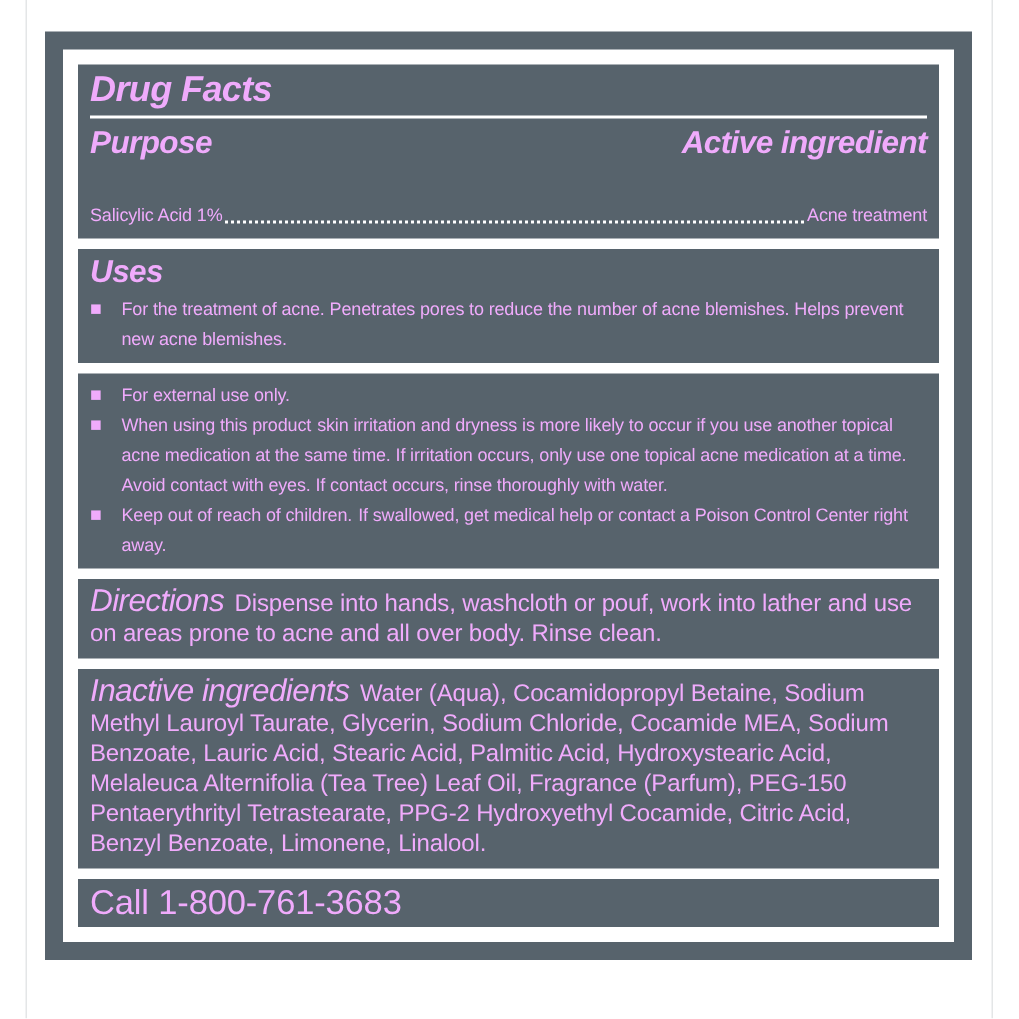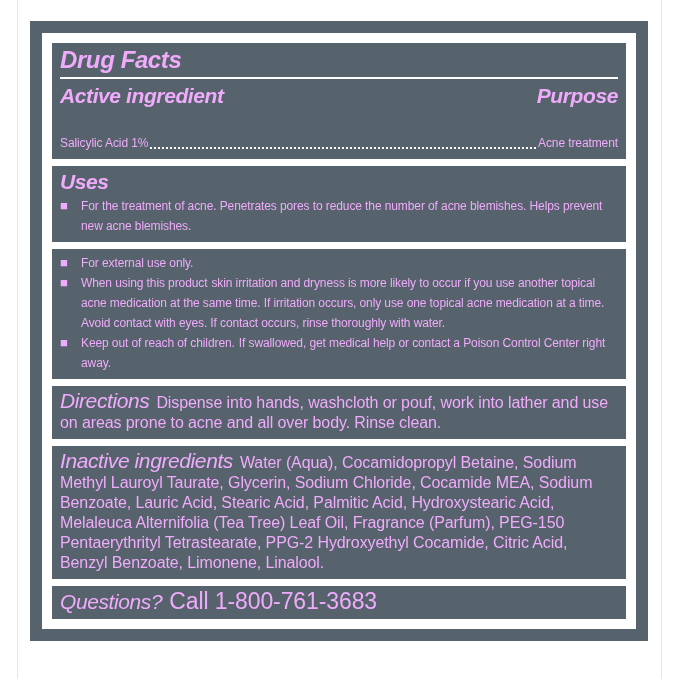--- a/index.html
+++ b/index.html
@@ -144,22 +144,22 @@
   <div class="edge-line edge-right"></div>
 
   <div class="label-frame">
     <div class="label-white">
       <div class="sections">
 
         <section class="panel">
           <h1 class="h-title">Drug Facts</h1>
           <div class="rule"></div>
           <div class="ai-row">
+            <span class="h-sec">Purpose</span>
             <span class="h-sec">Active ingredient</span>
-            <span class="h-sec">Purpose</span>
           </div>
           <div class="leader-row">
             <span>Salicylic Acid 1%</span>
             <span class="leader"></span>
             <span>Acne treatment</span>
           </div>
         </section>
 
         <section class="panel">
           <h2 class="h-sec">Uses</h2>
@@ -187,21 +187,20 @@
         <section class="panel">
           <p class="inline-para"><span class="h-inline">Directions</span><span>Dispense into hands, washcloth or pouf, work into lather and use on areas prone to acne and all over body. Rinse clean.</span></p>
         </section>
 
         <section class="panel">
           <p class="inline-para"><span class="h-inline">Inactive ingredients</span><span>Water (Aqua), Cocamidopropyl Betaine, Sodium Methyl Lauroyl Taurate, Glycerin, Sodium Chloride, Cocamide MEA, Sodium Benzoate, Lauric Acid, Stearic Acid, Palmitic Acid, Hydroxystearic Acid, Melaleuca Alternifolia (Tea Tree) Leaf Oil, Fragrance (Parfum), PEG-150 Pentaerythrityl Tetrastearate, PPG-2 Hydroxyethyl Cocamide, Citric Acid, Benzyl Benzoate, Limonene, Linalool.</span></p>
         </section>
 
         <section class="panel">
           <div class="q-row">
-            <span class="h-inline">Questions?</span>
             <span class="q-phone">Call 1-800-761-3683</span>
           </div>
         </section>
 
       </div>
     </div>
   </div>
 </div>
 
 </body></html>

